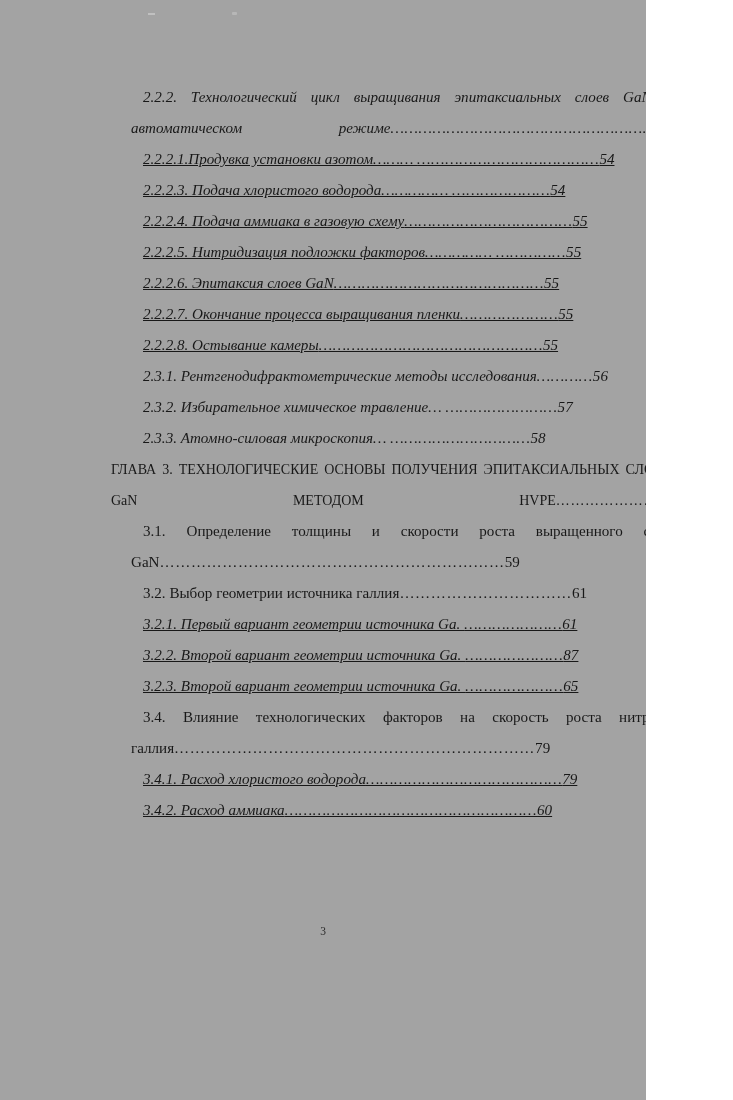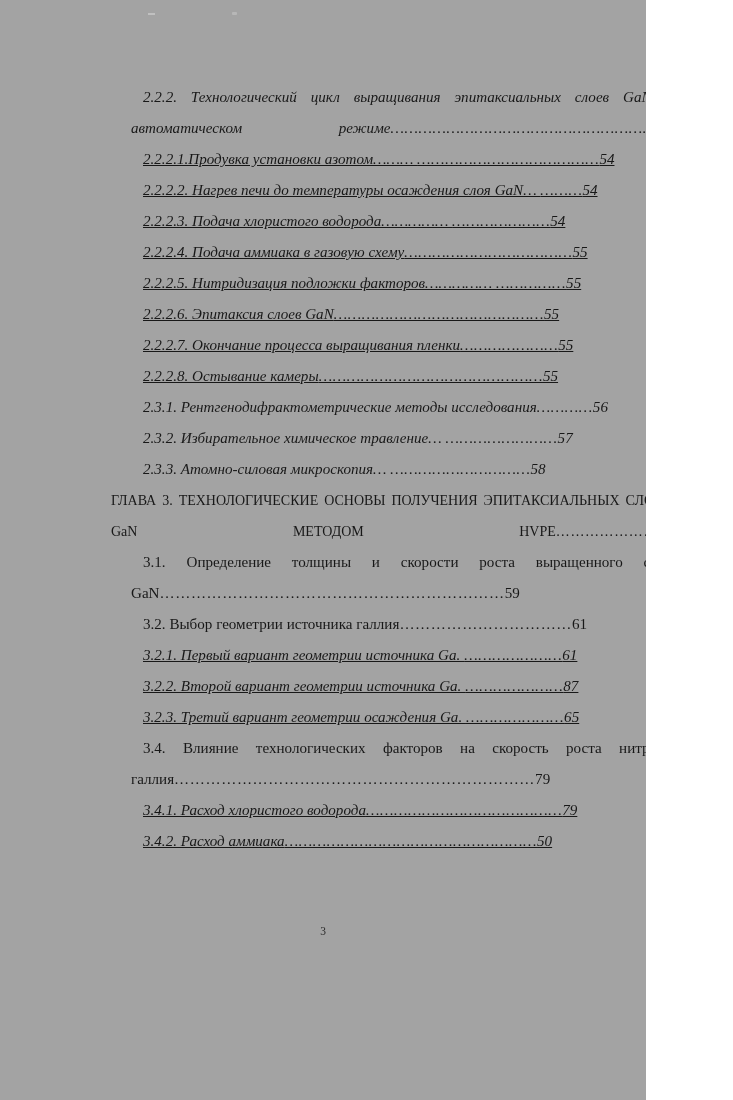--- a/index.html
+++ b/index.html
@@ -101,44 +101,43 @@
 <div class="page">
 
   <span class="speck speck-a"></span>
   <span class="speck speck-b"></span>
 
   <div class="content">
 
     <div id="group-1">
         <p class="toc-entry italic lvl-0 justify-all"><span class="title">2.2.2. Технологический цикл выращивания эпитаксиальных слоев GaN в автоматическом режиме</span><span class="leader">…………………………………………………</span><span class="pageno">53</span></p>
         <p class="toc-entry italic lvl-1"><span class="title">2.2.2.1.Продувка установки азотом……… </span><span class="leader">…………………………………</span><span class="pageno">54</span></p>
-        <p class="toc-entry italic lvl-1"><span class="title">2.2.2.2. Нагрев печи до температуры осаждения слоя GaN… </span><span class="leader">………</span><span class="pageno">54</span></p>
         <p class="toc-entry italic lvl-1"><span class="title">2.2.2.3. Подача хлористого водорода…………… </span><span class="leader">…………………</span><span class="pageno">54</span></p>
         <p class="toc-entry italic lvl-1"><span class="title">2.2.2.4. Подача аммиака в газовую схему</span><span class="leader">………………………………</span><span class="pageno">55</span></p>
         <p class="toc-entry italic lvl-1"><span class="title">2.2.2.5. Нитридизация подложки факторов…………… </span><span class="leader">……………</span><span class="pageno">55</span></p>
         <p class="toc-entry italic lvl-1"><span class="title">2.2.2.6. Эпитаксия слоев GaN</span><span class="leader">………………………………………</span><span class="pageno">55</span></p>
         <p class="toc-entry italic lvl-1"><span class="title">2.2.2.7. Окончание процесса выращивания пленки</span><span class="leader">…………………</span><span class="pageno">55</span></p>
         <p class="toc-entry italic lvl-1"><span class="title">2.2.2.8. Остывание камеры</span><span class="leader">…………………………………………</span><span class="pageno">55</span></p>
         <p class="toc-entry italic lvl-0"><span class="title">2.3.1. Рентгенодифрактометрические методы исследования</span><span class="leader">…………</span><span class="pageno">56</span></p>
         <p class="toc-entry italic lvl-0"><span class="title">2.3.2. Избирательное химическое травление… </span><span class="leader">……………………</span><span class="pageno">57</span></p>
         <p class="toc-entry italic lvl-0"><span class="title">2.3.3. Атомно-силовая микроскопия… </span><span class="leader">…………………………</span><span class="pageno">58</span></p>
       </div>
 
     <p class="chapter">
       <span class="title">ГЛАВА 3. ТЕХНОЛОГИЧЕСКИЕ ОСНОВЫ ПОЛУЧЕНИЯ ЭПИТАКСИАЛЬНЫХ СЛОЕВ GaN МЕТОДОМ HVPE</span><span class="leader">…………………</span><span class="pageno">59</span>
     </p>
 
     <div id="group-2">
         <p class="toc-entry upright lvl-0 justify-all"><span class="title">3.1. Определение толщины и скорости роста выращенного слоя GaN</span><span class="leader">…………………………………………………………</span><span class="pageno">59</span></p>
         <p class="toc-entry upright lvl-0"><span class="title">3.2. Выбор геометрии источника галлия</span><span class="leader">……………………………</span><span class="pageno">61</span></p>
         <p class="toc-entry italic lvl-1"><span class="title">3.2.1. Первый вариант геометрии источника Ga. </span><span class="leader">…………………</span><span class="pageno">61</span></p>
         <p class="toc-entry italic lvl-1"><span class="title">3.2.2. Второй вариант геометрии источника Ga. </span><span class="leader">…………………</span><span class="pageno">87</span></p>
-        <p class="toc-entry italic lvl-1"><span class="title">3.2.3. Третий вариант геометрии осаждения Ga. </span><span class="leader">…………………</span><span class="pageno">65</span></p>
+        <p class="toc-entry italic lvl-1"><span class="title">3.2.3. Второй вариант геометрии источника Ga. </span><span class="leader">…………………</span><span class="pageno">65</span></p>
         <p class="toc-entry upright lvl-0 justify-all"><span class="title">3.4. Влияние технологических факторов на скорость роста нитрида галлия</span><span class="leader">……………………………………………………………</span><span class="pageno">79</span></p>
         <p class="toc-entry italic lvl-1"><span class="title">3.4.1. Расход хлористого водорода</span><span class="leader">……………………………………</span><span class="pageno">79</span></p>
-        <p class="toc-entry italic lvl-1"><span class="title">3.4.2. Расход аммиака</span><span class="leader">………………………………………………</span><span class="pageno">50</span></p>
+        <p class="toc-entry italic lvl-1"><span class="title">3.4.2. Расход аммиака</span><span class="leader">………………………………………………</span><span class="pageno">60</span></p>
       </div>
 
   </div>
 
   <div class="folio">3</div>
 
 </div>
 
 </body></html>

